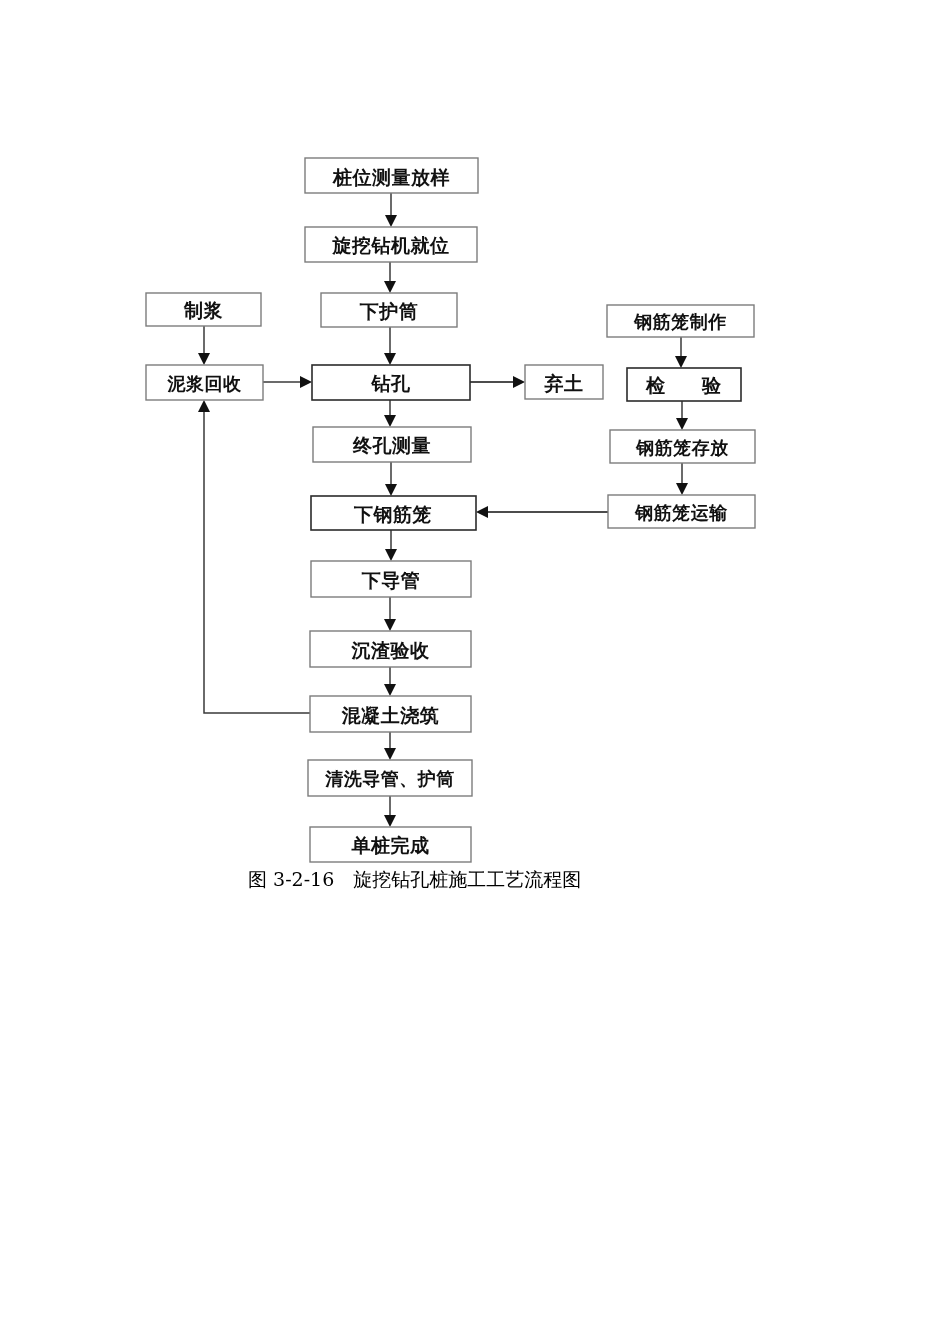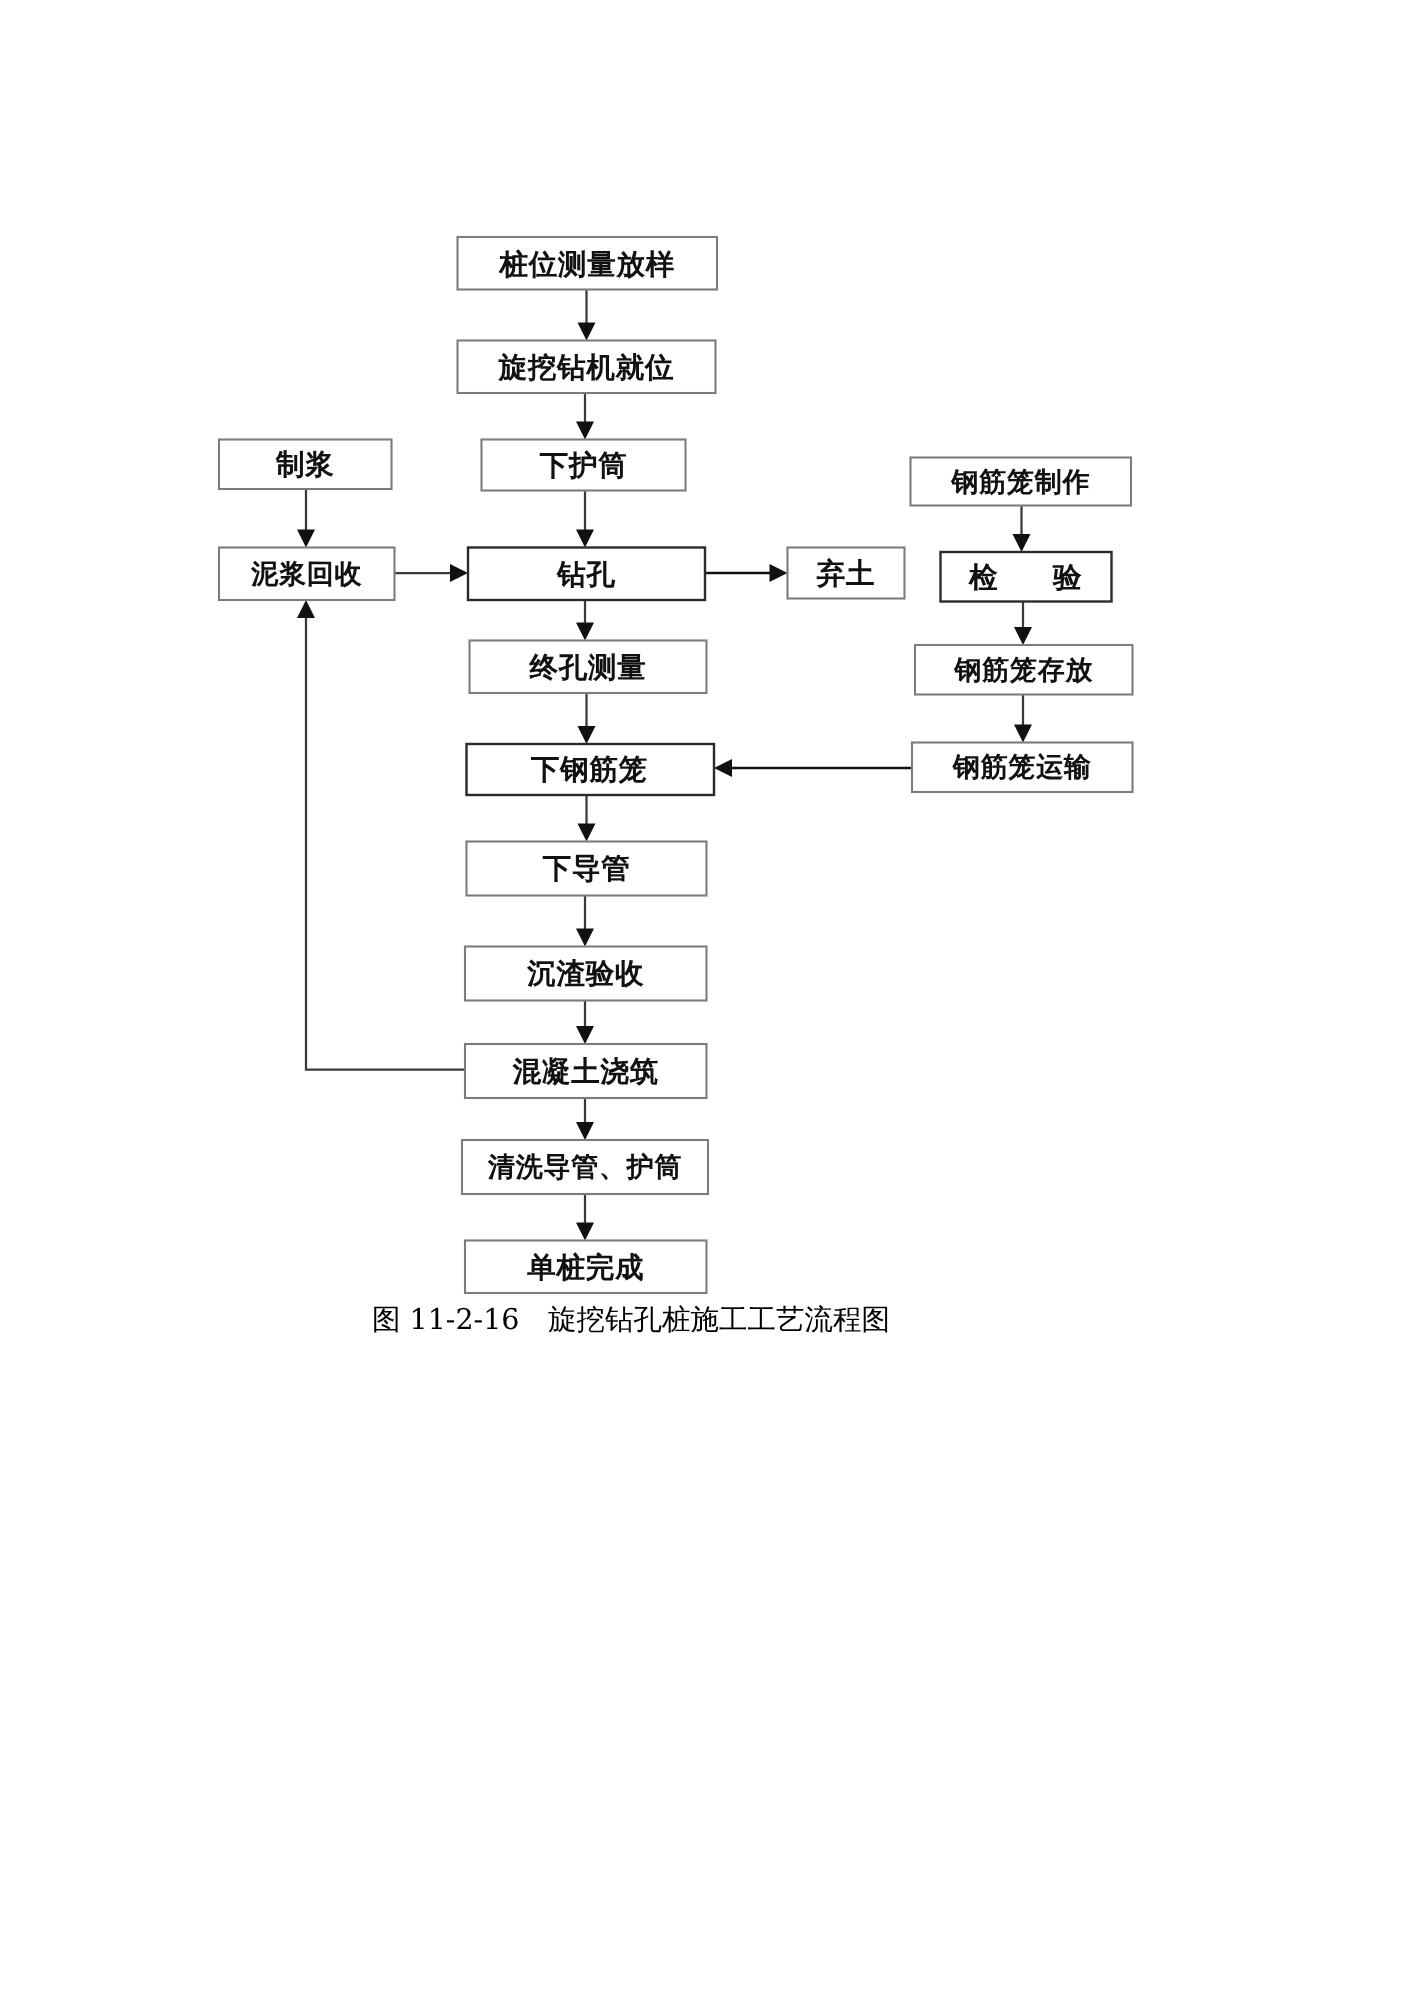--- a/index.html
+++ b/index.html
@@ -271,16 +271,16 @@
       <g>
         <rect class="node-box" x="608" y="455" width="147" height="33"></rect>
         <text class="node-label" x="681.5" y="472" style="font-size:18px;">钢筋笼运输</text>
       </g>
 
     </g>
 
   </svg>
 
   <div class="caption-wrap">
-    <span class="caption-text">图 11-2-16　旋挖钻孔桩施工工艺流程图</span>
+    <span class="caption-text">图 3-2-16　旋挖钻孔桩施工工艺流程图</span>
   </div>
 
 </div>
 
 </body></html>

